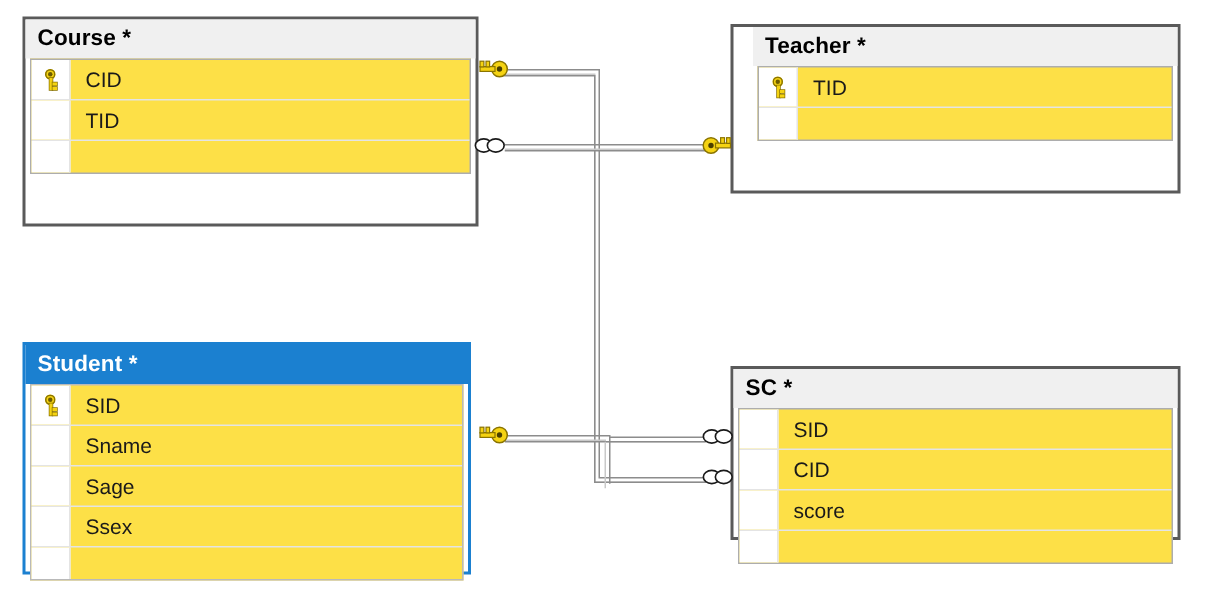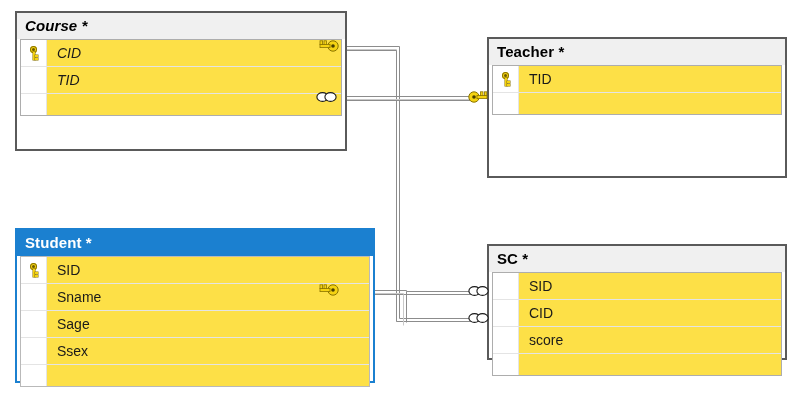--- a/index.html
+++ b/index.html
@@ -134,21 +134,21 @@
     </svg>
   </div>
 
   <div class="endpoint" style="left:468px;top:311px;">
     <svg width="22" height="14" viewBox="0 0 22 14">
       <ellipse cx="6.5" cy="7" rx="5.6" ry="4.4" fill="#ffffff" stroke="#1a1a1a" stroke-width="1.1"></ellipse>
       <ellipse cx="14.5" cy="7" rx="5.6" ry="4.4" fill="#ffffff" stroke="#1a1a1a" stroke-width="1.1"></ellipse>
     </svg>
   </div>
 
-  <div class="table-box" id="tbl-course" style="left:15px;top:11px;width:332px;height:140px;font-style:italic;">
+  <div class="table-box" id="tbl-course" style="left:15px;top:11px;width:304px;height:140px;">
     <div class="tbl-title">Course *</div>
     <div class="grid">
       <div class="row">
         <div class="gutter">
           <span class="key-v">
             <i class="kh"></i>
               <i class="ks"></i>
               <i class="kt1"></i>
               <i class="kt2"></i>
           </span>
@@ -159,42 +159,42 @@
         <div class="gutter"></div>
         <div class="cell">TID</div>
       </div>
       <div class="row filler">
         <div class="gutter"></div>
         <div class="cell"></div>
       </div>
     </div>
   </div>
 
-  <div class="table-box" id="tbl-teacher" style="left:487px;top:37px;width:300px;height:141px;">
+  <div class="table-box" id="tbl-teacher" style="left:487px;top:16px;width:300px;height:113px;padding-left:13px;">
     <div class="tbl-title">Teacher *</div>
     <div class="grid">
       <div class="row">
         <div class="gutter">
           <span class="key-v">
             <i class="kh"></i>
               <i class="ks"></i>
               <i class="kt1"></i>
               <i class="kt2"></i>
           </span>
         </div>
         <div class="cell">TID</div>
       </div>
       <div class="row filler">
         <div class="gutter"></div>
         <div class="cell"></div>
       </div>
     </div>
   </div>
 
-  <div class="table-box selected" id="tbl-student" style="left:15px;top:228px;width:360px;height:155px;">
+  <div class="table-box selected" id="tbl-student" style="left:15px;top:228px;width:299px;height:155px;">
     <div class="tbl-title">Student *</div>
     <div class="grid">
       <div class="row">
         <div class="gutter">
           <span class="key-v">
             <i class="kh"></i>
               <i class="ks"></i>
               <i class="kt1"></i>
               <i class="kt2"></i>
           </span>

